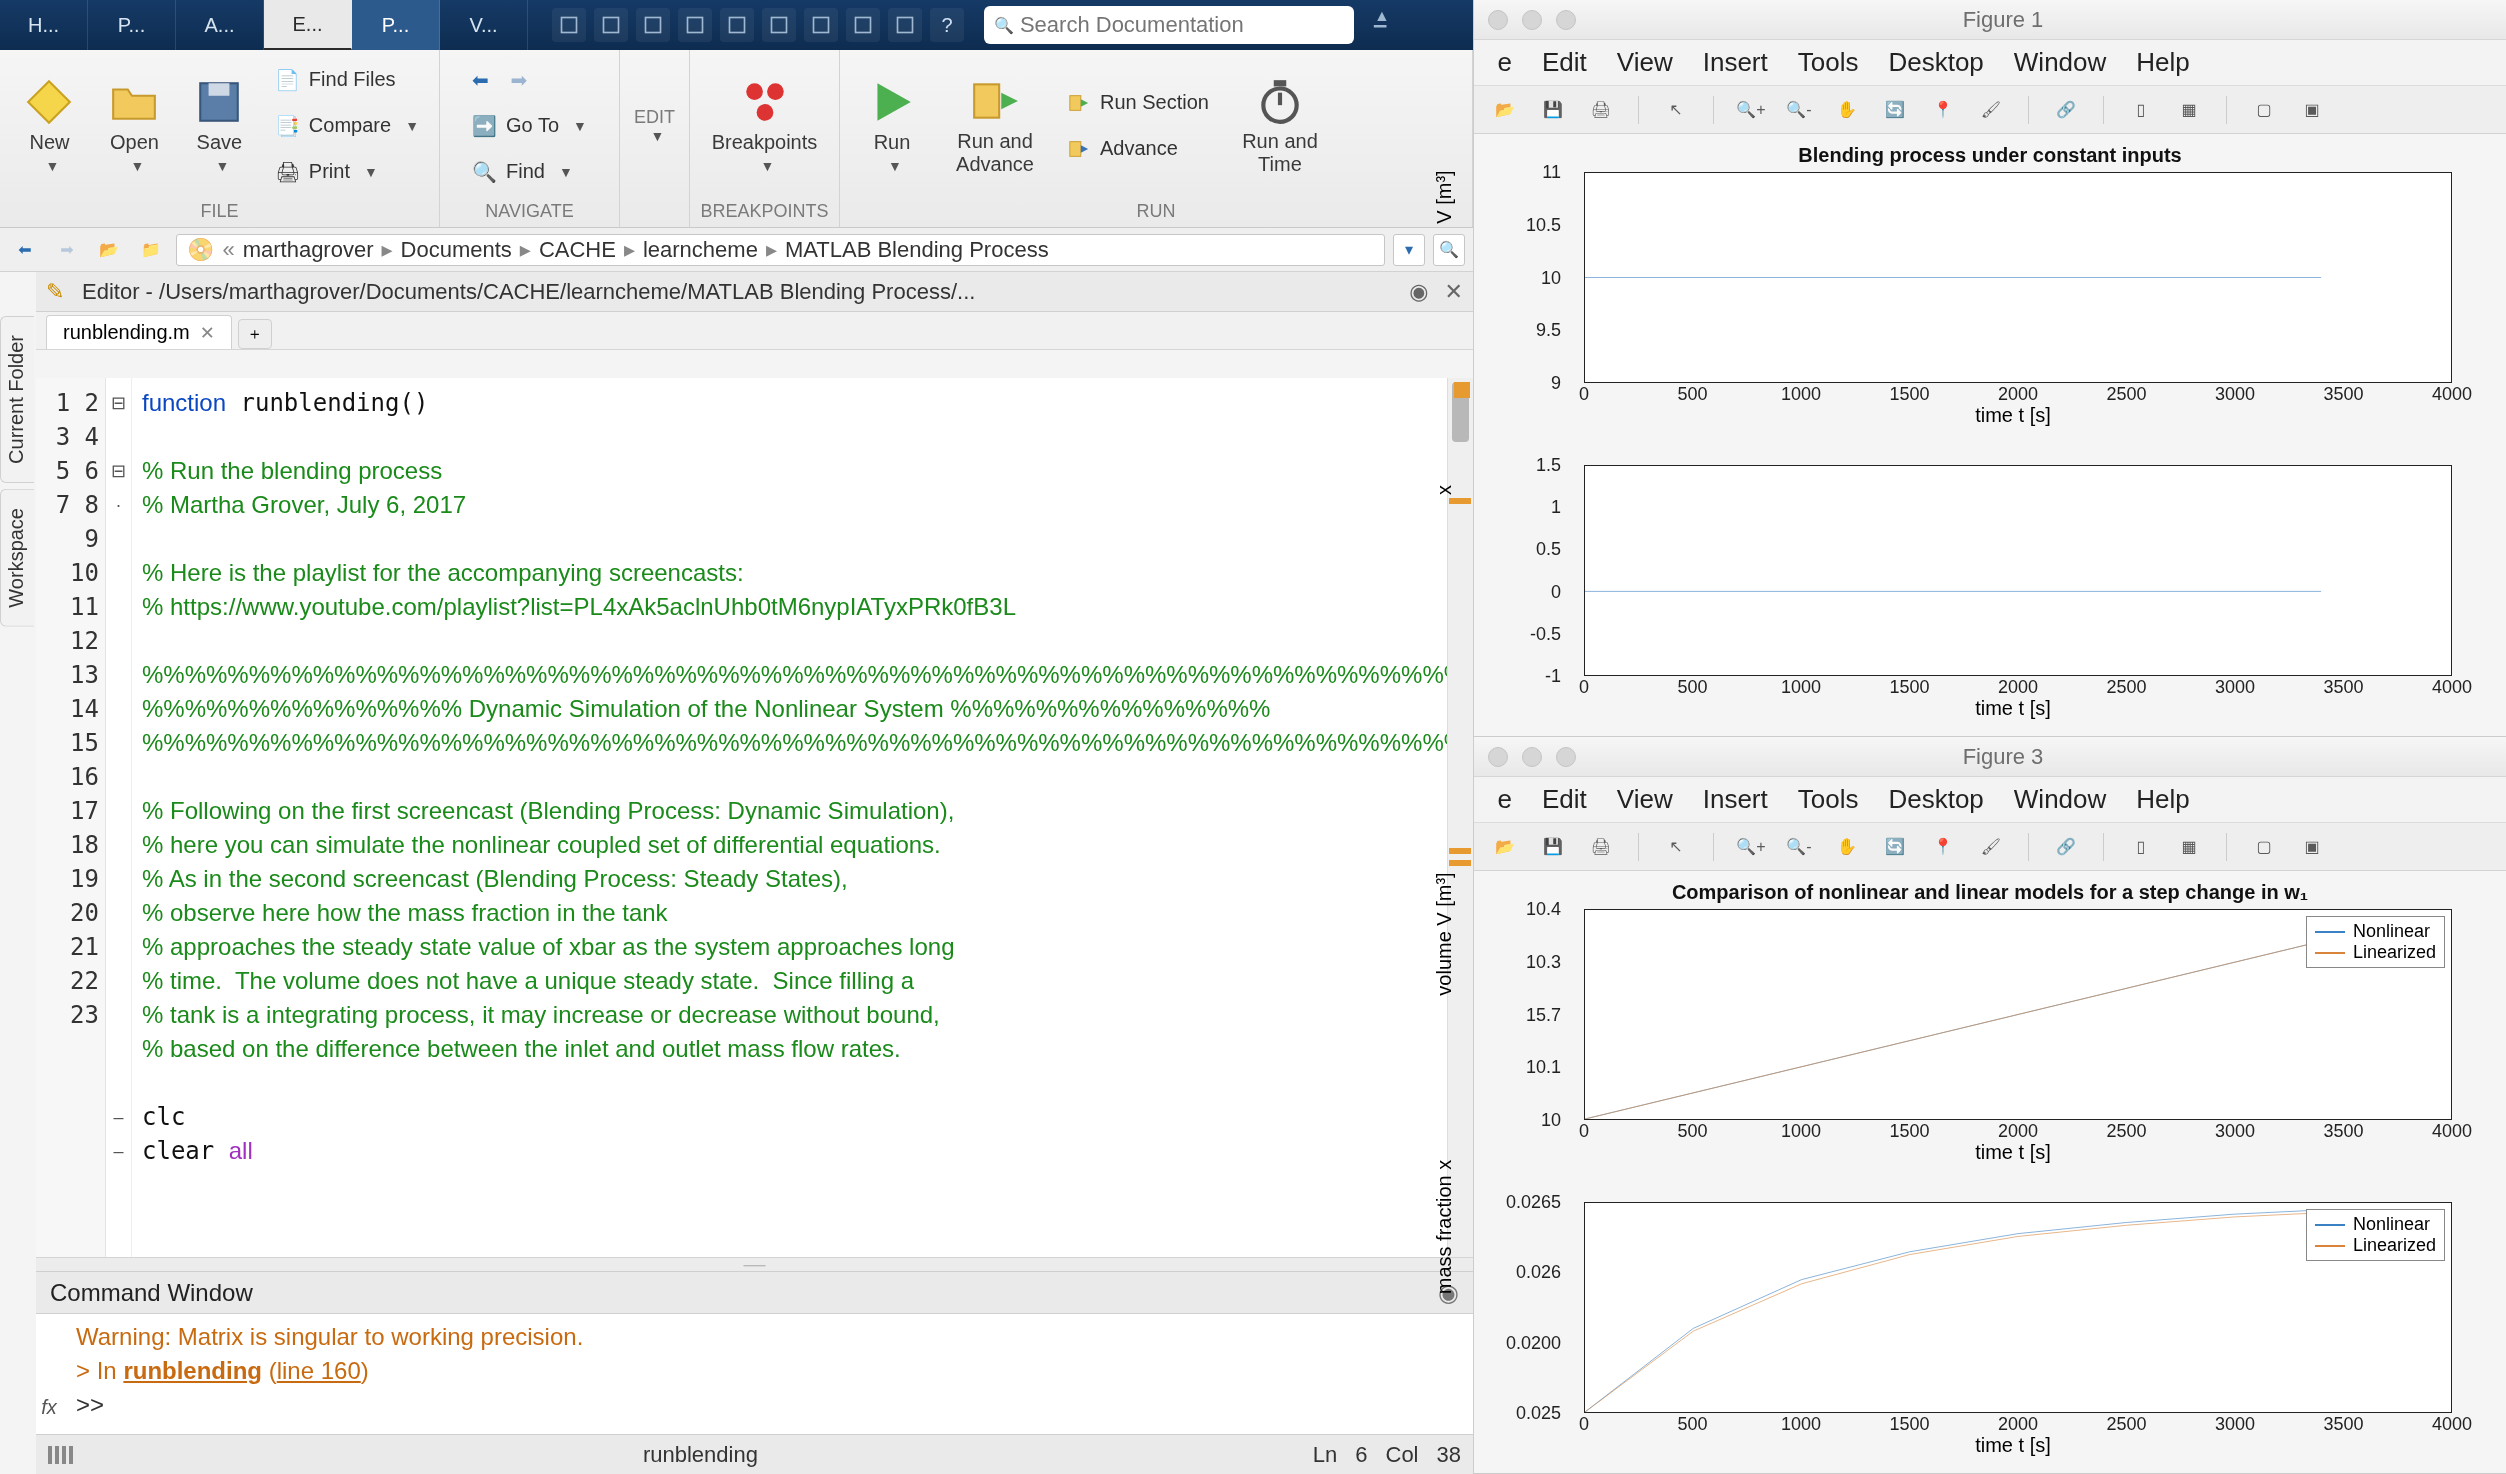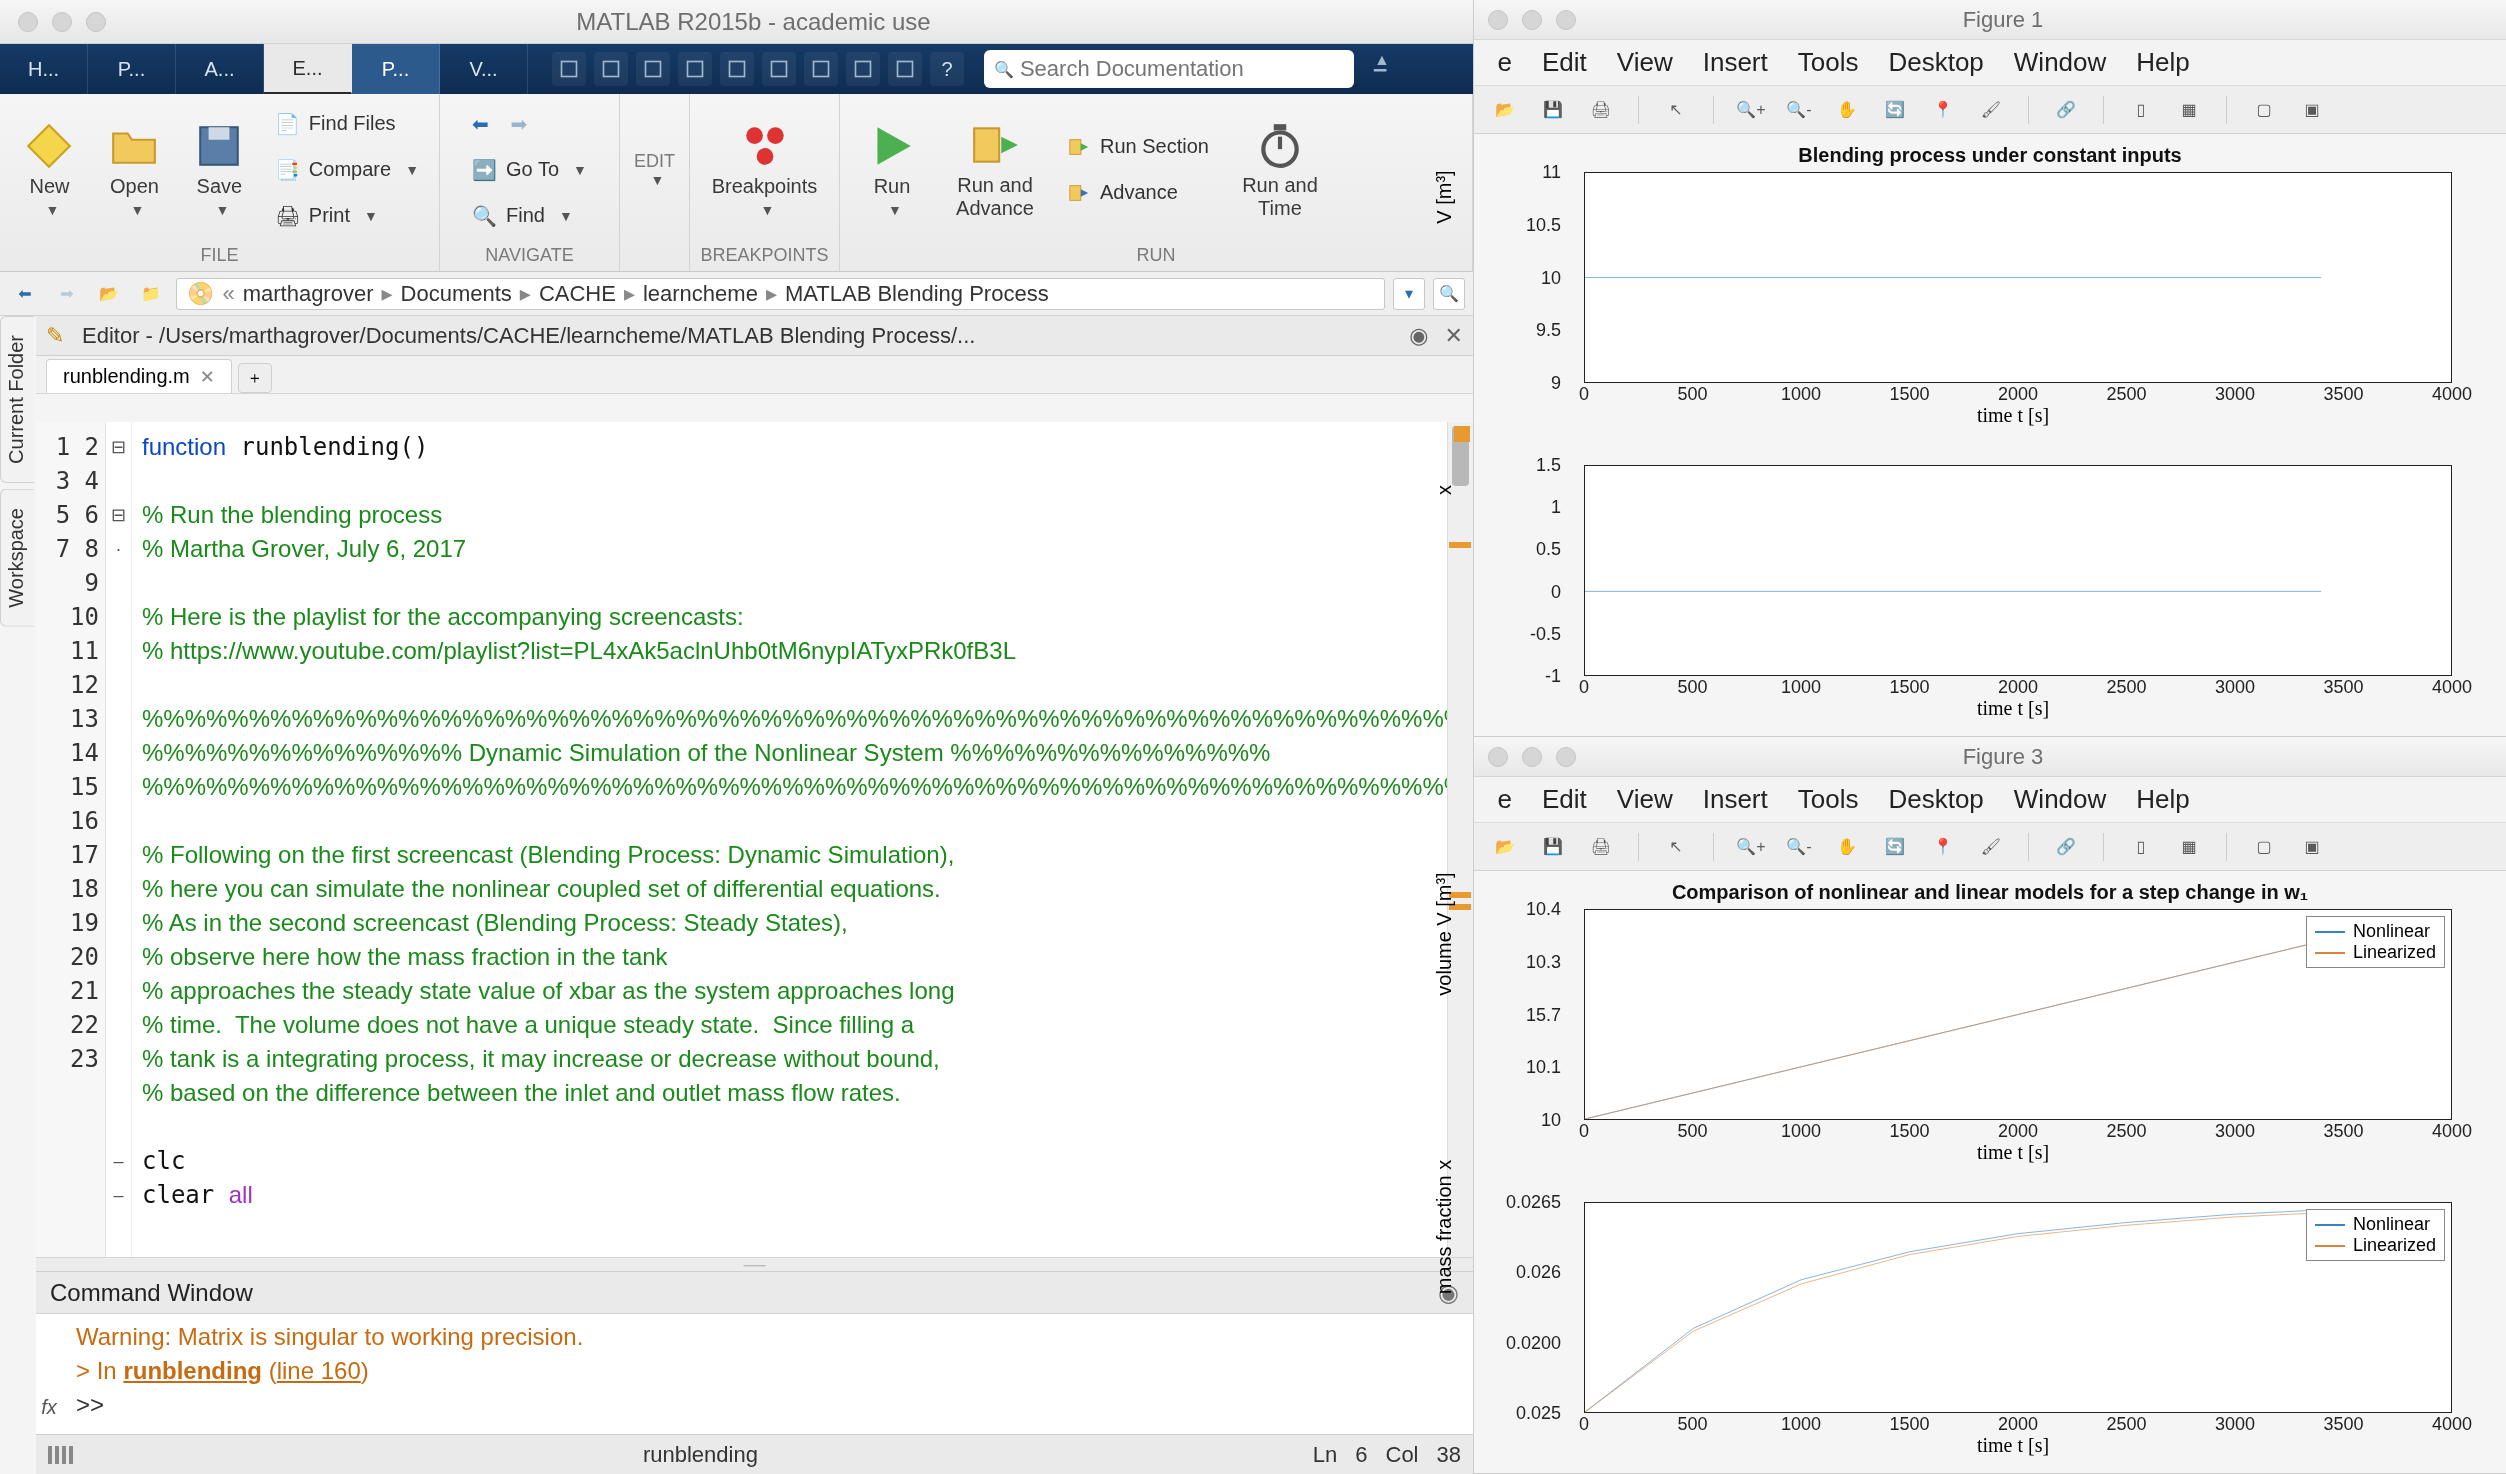--- a/index.html
+++ b/index.html
@@ -83,47 +83,38 @@
   .fig-title .t { flex:1; text-align:center; font-size:22px; color:#6e6e6e;}
   .figmenu { height:46px; display:flex; align-items:center; gap:30px; padding:0 18px; font-size:26px; color:#222; background:#f3f3f3; border-bottom:1px solid #dcdcdc;}
   .figmenu .cut { width:20px; text-align:right; color:#222;}
   .figtoolbar { height:48px; display:flex; align-items:center; gap:14px; padding:0 14px; background:#eeeeee; border-bottom:1px solid #d3d3d3;}
   .figbtn { width:34px; height:34px; display:flex; align-items:center; justify-content:center; color:#5a5a5a;}
   .figbody { flex:1; display:flex; flex-direction:column; padding:6px 30px 10px 30px; min-height:0;}
   .plot { flex:1; position:relative; margin:4px 0 4px 0;}
   .plot .title { position:absolute; left:0; right:0; top:0; text-align:center; font-weight:600; font-size:20px; color:#111;}
   .axes { position:absolute; left:80px; right:24px; top:28px; bottom:46px; background:#fff; border:1px solid #222;}
   .ylabel { position:absolute; left:6px; top:50%; transform:translateY(-50%) rotate(-90deg); transform-origin:left center; font-size:20px; width:180px; text-align:center; left:-60px;}
-  .xlabel { position:absolute; left:80px; right:34px; bottom:2px; text-align:center; font-size:20px;font-family:Liberation Serif, serif;}
+  .xlabel { position:absolute; left:80px; right:34px; bottom:2px; text-align:center; font-size:20px;}
   .yticks { position:absolute; left:0; top:28px; bottom:46px; width:76px;}
   .ytick { position:absolute; right:19px; transform:translateY(50%); font-size:18px; color:#222;}
   .xticks { position:absolute; left:80px; right:24px; bottom:24px; height:20px;}
   .xtick { position:absolute; transform:translateX(-50%); font-size:18px; color:#222; bottom:0;}
   .legend { position:absolute; right:6px; top:6px; background:#fff; border:1px solid #888; padding:4px 8px; font-size:18px;}
   .legend .row { display:flex; align-items:center; gap:8px;}
   .legend .sw { width:30px; height:0; border-top:2px solid;}
   svg.plotcanvas { position:absolute; inset:0; width:100%; height:100%;}
   
   .svgico { width:100%; height:100%; }
 </style>
 </head>
 <body>
 
 <div class="desktop">
 
   <div class="matlab-window">
-    <div class="titlebar">
-      <div class="traffic">
-        <div class="tl gray"></div>
-        <div class="tl gray"></div>
-        <div class="tl gray"></div>
-      </div>
-      <div class="title">MATLAB R2015b - academic use</div>
-      <div style="width:90px"></div>
-    </div>
 
     <div class="tabstrip" id="tabstrip">
         <div class="tab">H...</div>
         <div class="tab">P...</div>
         <div class="tab">A...</div>
         <div class="tab active">E...</div>
         <div class="tab sel">P...</div>
         <div class="tab">V...</div>
         <div style="flex: 0 0 14px;"></div>
         <div class="qat">

